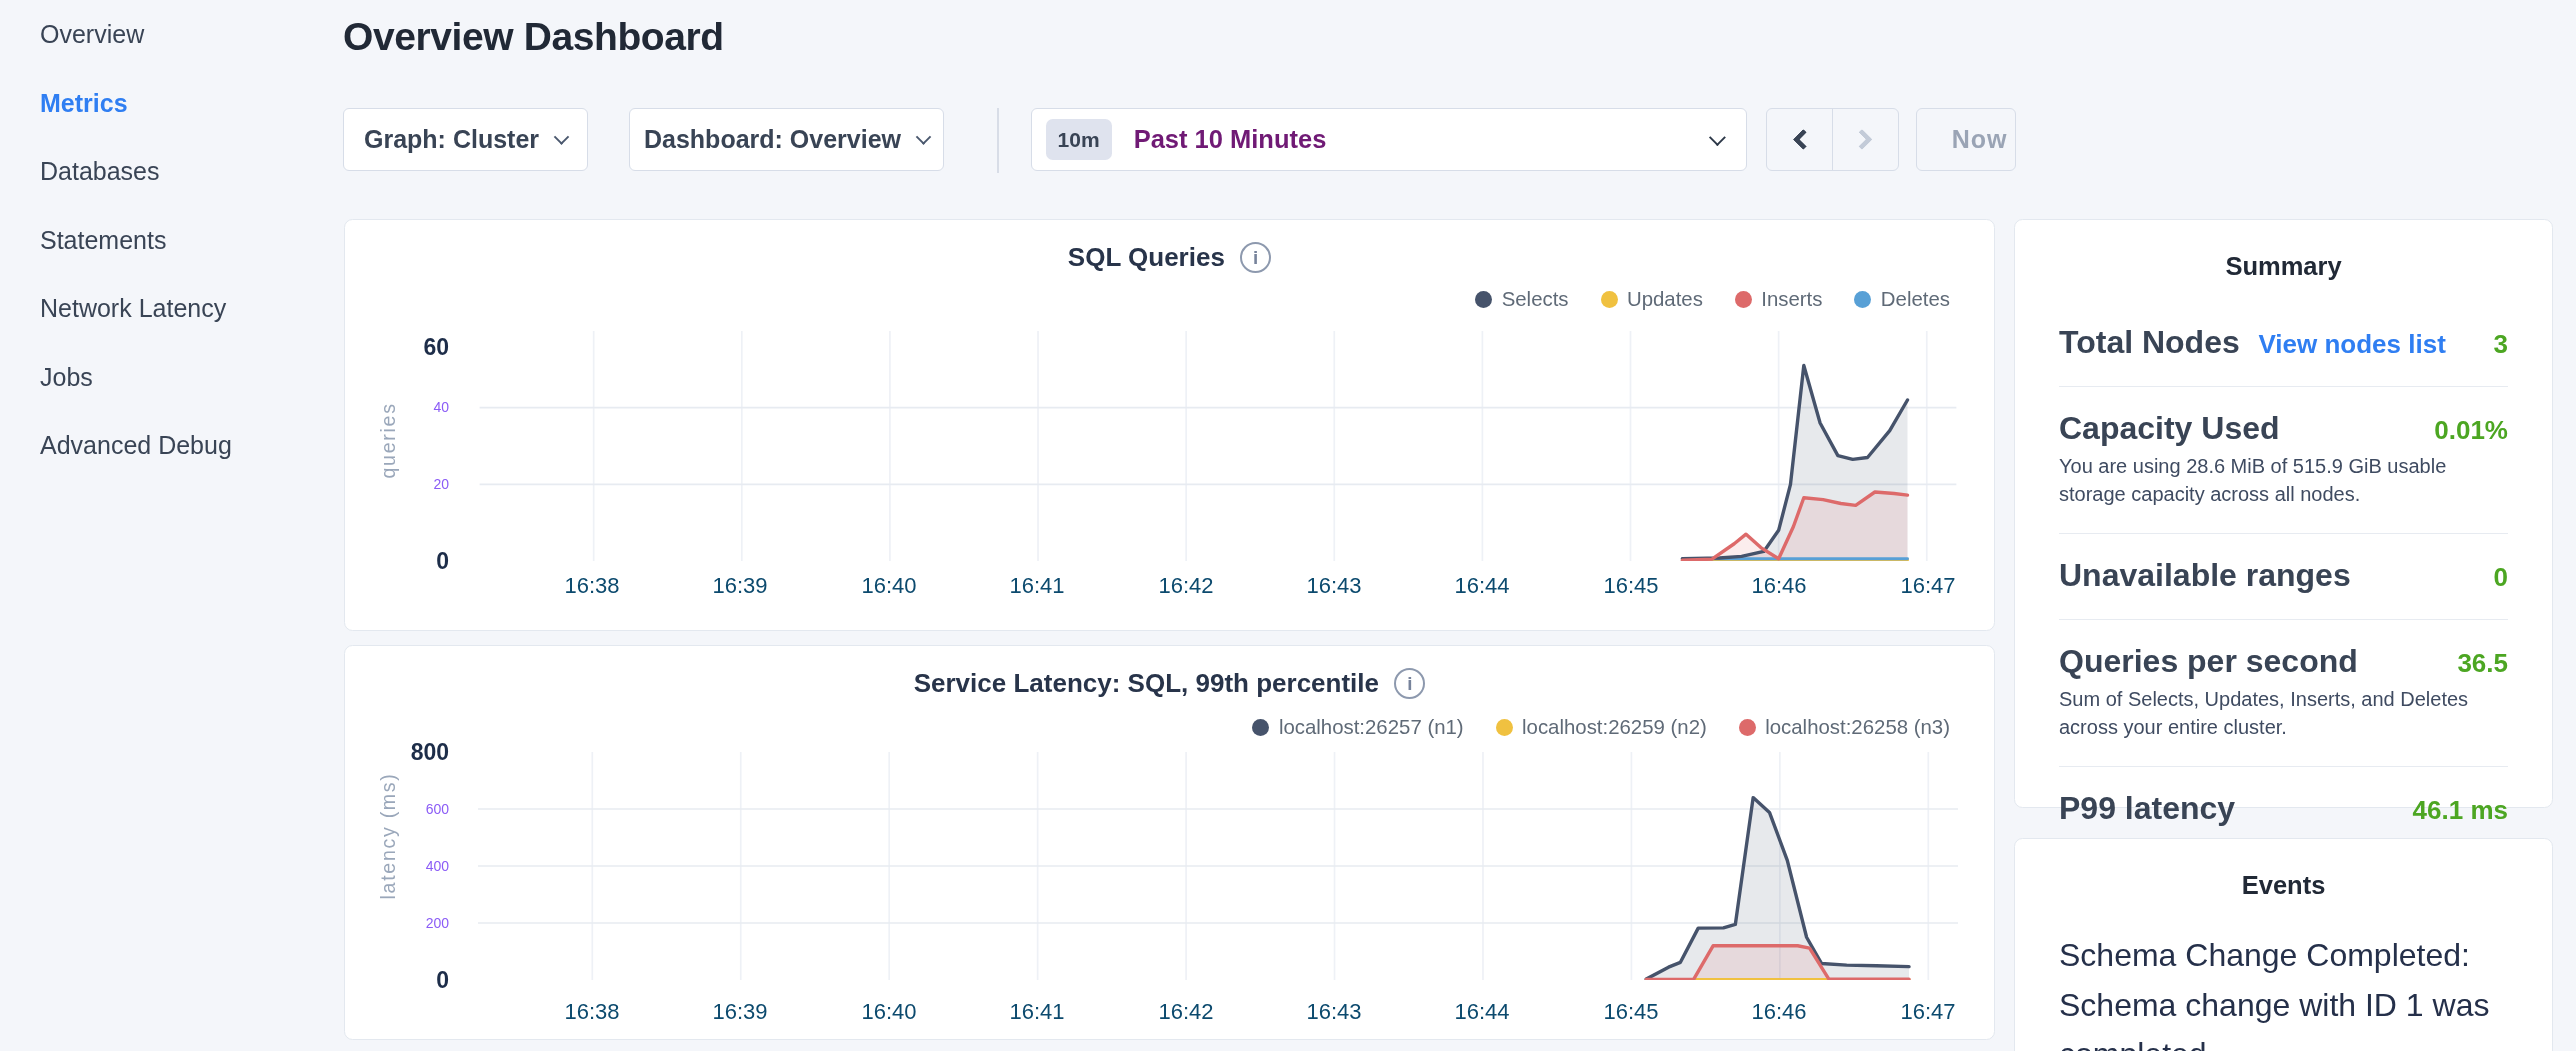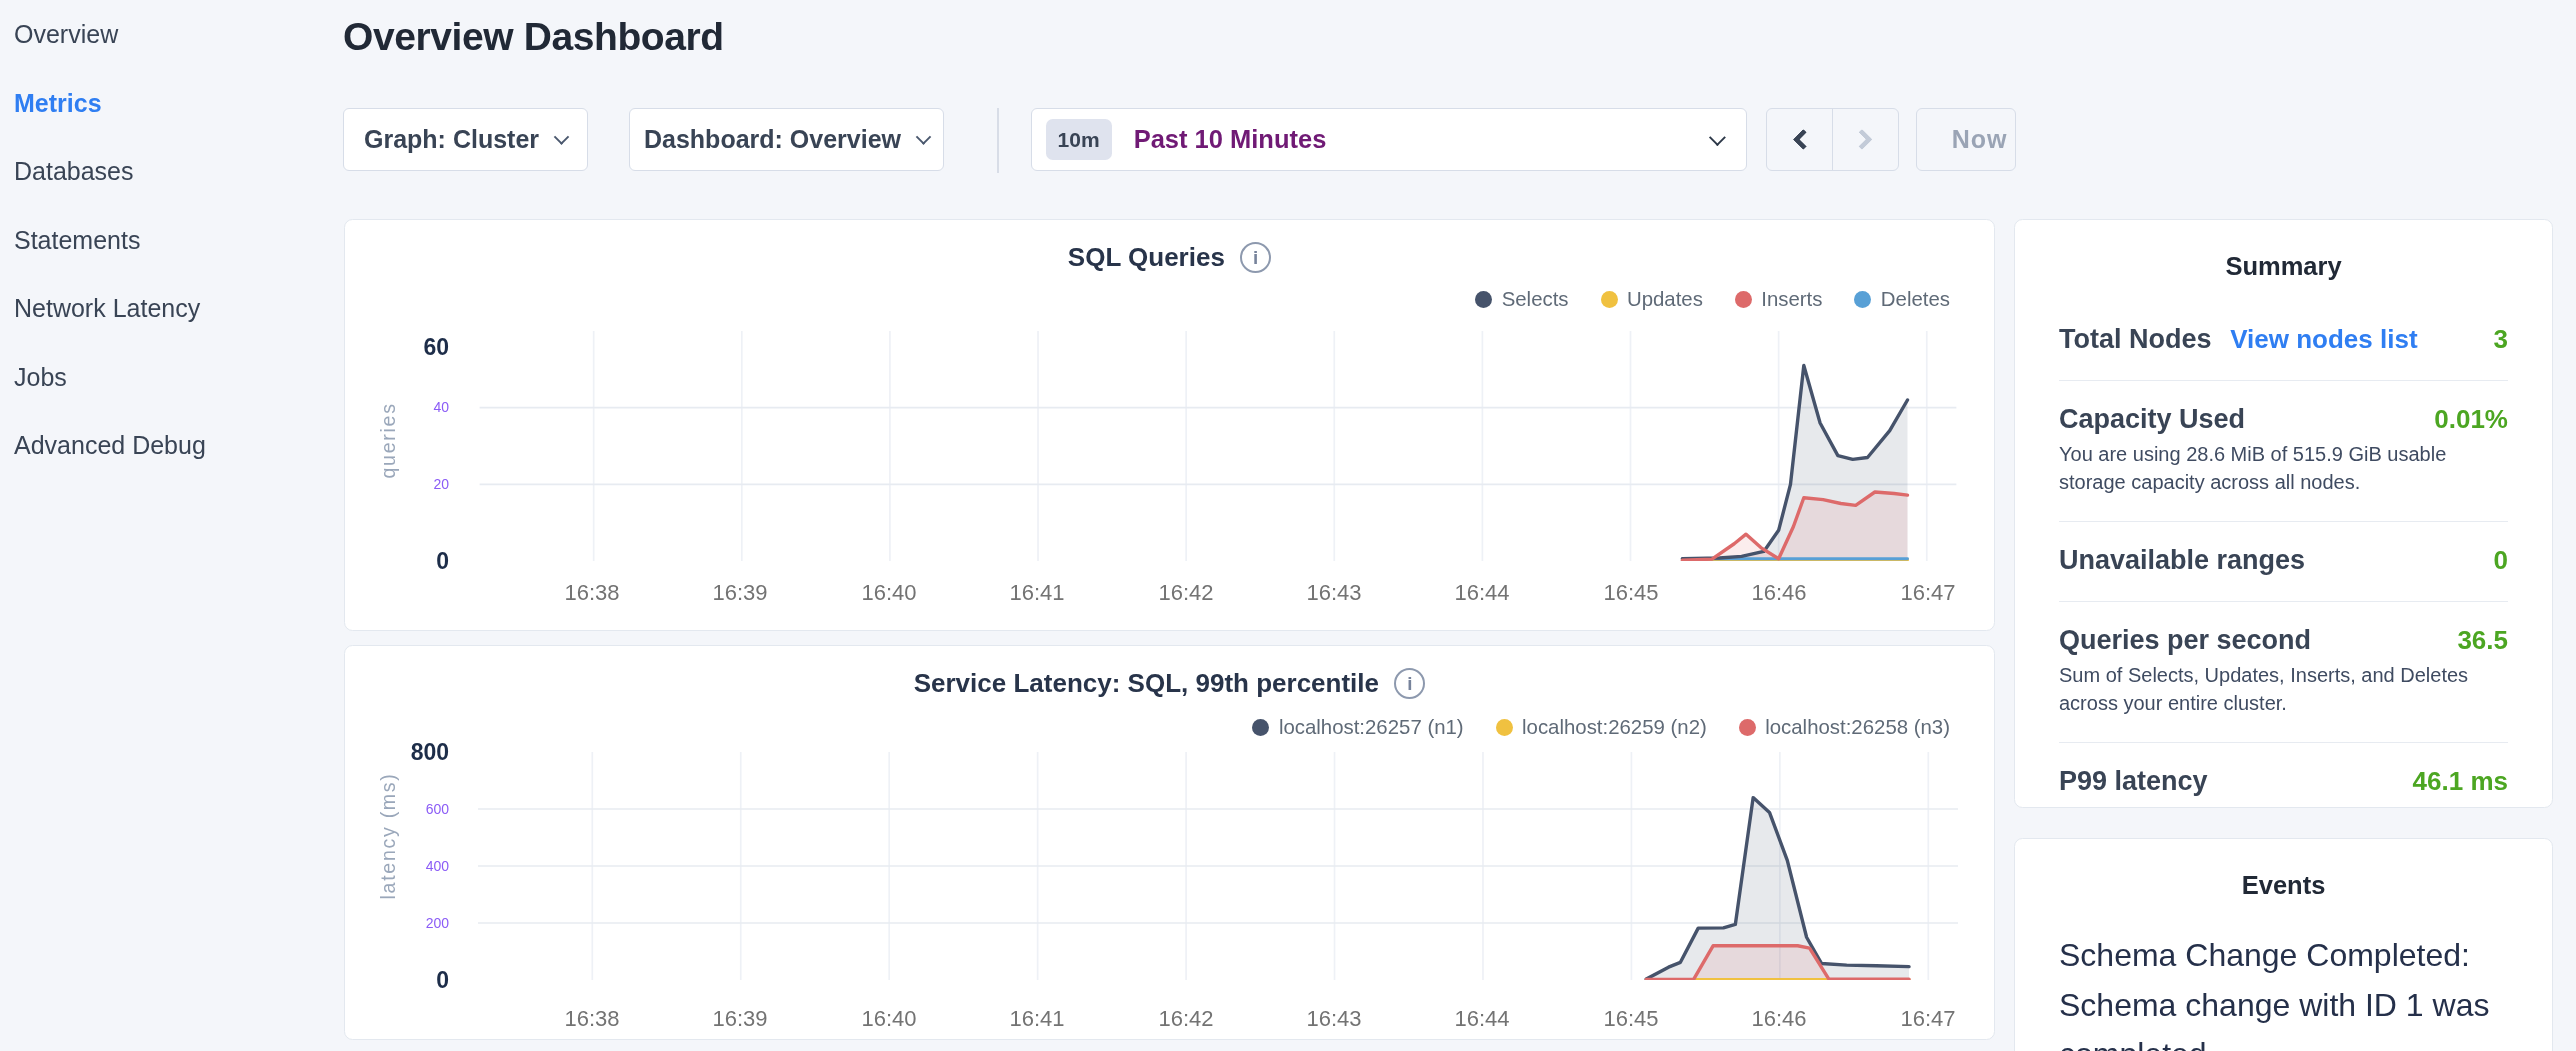--- a/index.html
+++ b/index.html
@@ -5,21 +5,21 @@
   * { margin:0; padding:0; box-sizing:border-box; }
   html,body { width:2576px; height:1051px; overflow:hidden; }
   body {
     background:#f4f6fa;
     font-family:"Liberation Sans","DejaVu Sans",sans-serif;
     color:#394455;
     position:relative;
   }
 
   
-  .sidebar { position:absolute; left:0; top:0; width:340px; height:866px; padding:22px 0 0 14px; }
+  .sidebar { position:absolute; left:0; top:0; width:340px; height:866px; padding:22px 0 0 40px; }
   .side-item { font-size:25px; font-weight:500; color:#394455; line-height:25.5px; margin-bottom:43px; cursor:pointer; }
   .side-item.active { color:#2f7ef2; font-weight:700; }
 
   
   .page-title { position:absolute; left:343px; top:15.3px; font-size:39px; font-weight:700; color:#212936; letter-spacing:-0.4px; }
 
   .dropdown {
     position:absolute; top:108px; height:63px; background:#fff;
     border:1.7px solid #d7dde8; border-radius:6px;
     display:flex; align-items:center; justify-content:center; gap:17px;
@@ -81,30 +81,30 @@
   .legend-dot { width:17px; height:17px; border-radius:50%; }
 
   .ylabel {
     position:absolute; left:8.5px; width:68px; text-align:center;
     transform:rotate(-90deg); transform-origin:center;
     font-size:19.6px; color:#9aa7ba; letter-spacing:1.7px; white-space:nowrap;
   }
   .ytick { position:absolute; left:34px; width:70px; text-align:right; transform:translateY(-50%);
            font-size:14px; color:#8b5cf6; }
   .ytick.strong { color:#1d2d49; font-weight:700; font-size:23px; }
-  .xtick { position:absolute; transform:translateX(-50%); font-size:22px; color:#737373;margin-top:7px; }
+  .xtick { position:absolute; transform:translateX(-50%); font-size:22px; color:#0c4a6e; }
   .plot-svg { position:absolute; }
 
   
   .panel-title { text-align:center; font-size:25.5px; font-weight:700; color:#212936; margin-top:32px; }
   .summary-rows { padding:20.4px 44px 0 44px; }
   .sum-row { padding:23px 0 25px 0; }
   .sum-row + .sum-row { border-top:1.7px solid #e7ebf1; }
   .sum-head { display:flex; align-items:baseline; }
-  .sum-label { font-size:27px; font-weight:700; color:#394455; }
+  .sum-label { font-size:32px; font-weight:700; color:#394455; }
   .sum-link { font-size:26px; font-weight:700; color:#2f7ef2; margin-left:18.7px; cursor:pointer; }
   .sum-value { margin-left:auto; font-size:26px; font-weight:700; color:#4ca622; }
   .sum-sub { margin-top:5px; font-size:20px; line-height:1.4; color:#3f4b61; }
 
   .event-item { padding:31px 44px 0 44px; }
   .event-msg { font-size:32px; line-height:1.55; color:#25304a; }
   .event-time { margin-top:6.8px; font-size:22px; color:#55647f; }
 </style>
 </head>
 <body>

